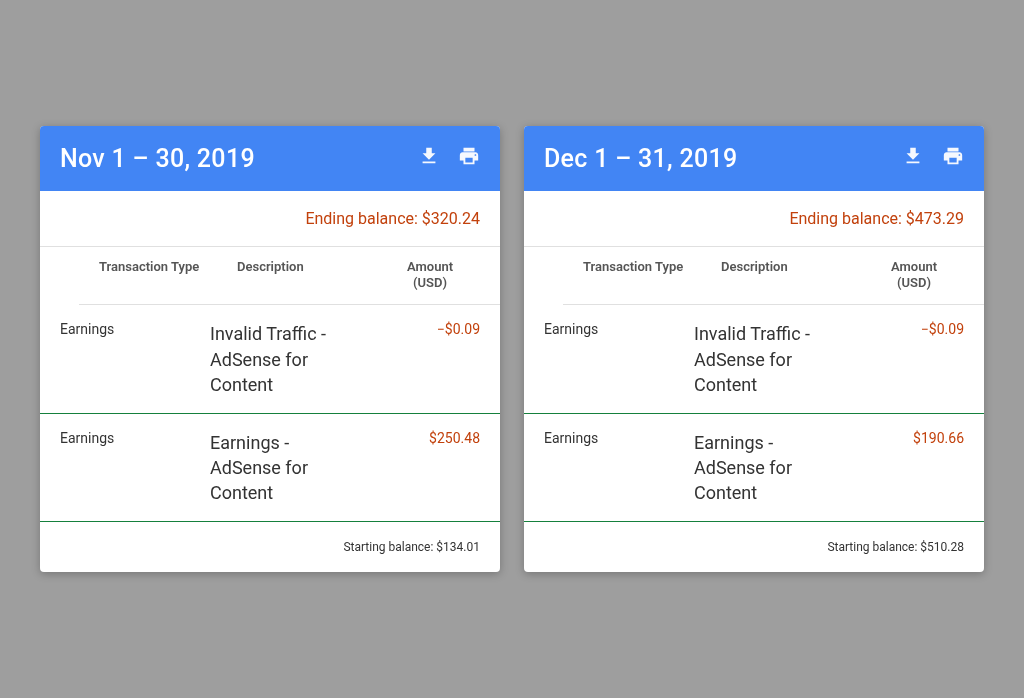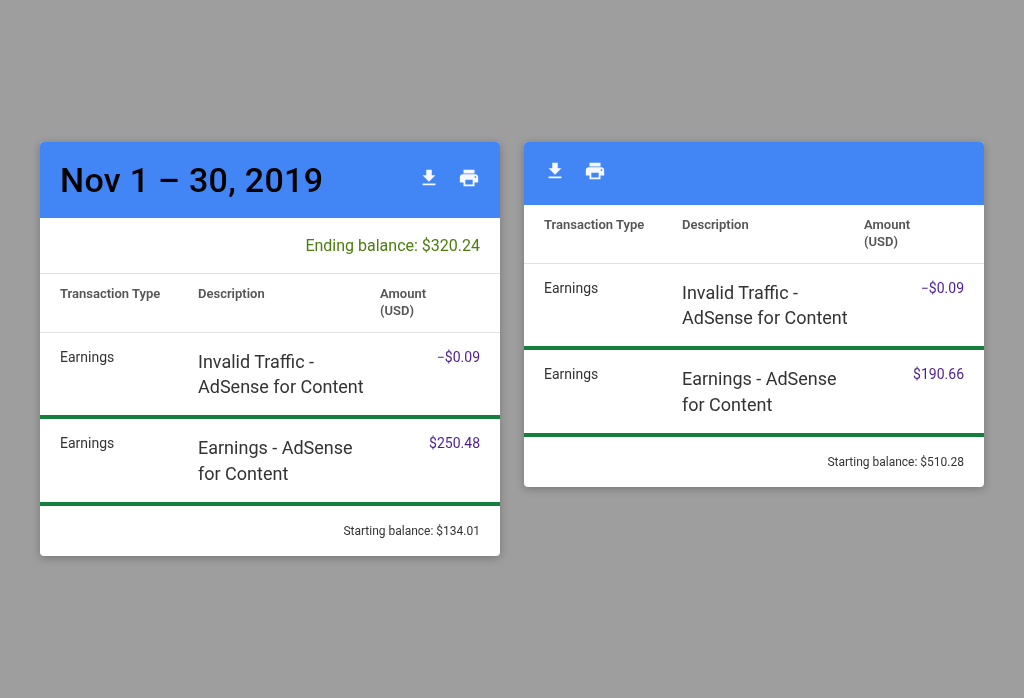--- a/index.html
+++ b/index.html
@@ -30,22 +30,22 @@
 
     .card-header {
       background-color: #4285f4;
       padding: 18px 20px;
       display: flex;
       align-items: center;
       justify-content: space-between;
     }
 
     .card-header-title {
-      color: #000000;
-      font-size: 34px;
+      color: #ffffff;
+      font-size: 25px;
       font-weight: 500;
       letter-spacing: 0.3px;
     }
 
     .header-icons {
       display: flex;
       gap: 18px;
       align-items: center;
     }
 
@@ -53,66 +53,67 @@
       color: #fff;
       font-size: 22px;
       cursor: pointer;
       opacity: 0.95;
     }
 
     .ending-balance-row {
       padding: 18px 20px;
       text-align: right;
       font-size: 16px;
-      color: #4d7c0f;
+      color: #c2410c;
       border-bottom: 1px solid #e0e0e0;
     }
 
     .column-headers {
       display: grid;
       grid-template-columns: 130px 1fr 100px;
       padding: 12px 20px;
       border-bottom: 1px solid #e0e0e0;
       gap: 8px;
+      margin-left: 39px;
     }
 
     .col-header {
       font-size: 13px;
       font-weight: 600;
       color: #555;
       line-height: 1.3;
     }
 
     .col-header.amount {
-      text-align: left;
+      text-align: center;
     }
 
     .transaction-row {
       display: grid;
       grid-template-columns: 130px 1fr 100px;
       padding: 16px 20px;
-      border-bottom: 4px solid #15803d;
-      gap: 8px;
+      border-bottom: 1px solid #15803d;
+      gap: 20px;
       align-items: start;
     }
 
     .transaction-type {
       font-size: 14px;
       color: #333;
     }
 
     .transaction-description {
       font-size: 18px;
       color: #333;
       line-height: 1.4;
     }
 
     .transaction-amount {
       font-size: 14px;
-      color: #4c1d95;
+      color: #c2410c;
       text-align: right;
     }
 
     .starting-balance-row {
       padding: 18px 20px;
       text-align: right;
       font-size: 12px;
       color: #333;
     }
   </style>
@@ -145,29 +146,31 @@
       </div>
       <div class="transaction-row">
         <div class="transaction-type">Earnings</div>
         <div class="transaction-description">Earnings - AdSense for Content</div>
         <div class="transaction-amount">$250.48</div>
       </div>
       <div class="starting-balance-row">Starting balance: $134.01</div>
     </div>
     <div class="statement-card">
       <div class="card-header">
+        <span class="card-header-title">Dec 1 – 31, 2019</span>
         <div class="header-icons">
           <span class="header-icon"><svg xmlns="http://www.w3.org/2000/svg" width="22" height="22" viewBox="0 0 24 24" fill="white">
               <path d="M19 9h-4V3H9v6H5l7 7 7-7zm-14 9v2h14v-2H5z"></path>
             </svg></span>
           <span class="header-icon"><svg xmlns="http://www.w3.org/2000/svg" width="22" height="22" viewBox="0 0 24 24" fill="white">
               <path d="M19 8H5c-1.66 0-3 1.34-3 3v6h4v4h12v-4h4v-6c0-1.66-1.34-3-3-3zm-3 11H8v-5h8v5zm3-7c-.55 0-1-.45-1-1s.45-1 1-1 1 .45 1 1-.45 1-1 1zm-1-9H6v4h12V3z"></path>
             </svg></span>
         </div>
       </div>
+      <div class="ending-balance-row">Ending balance: $473.29</div>
       <div class="column-headers">
         <div class="col-header">Transaction Type</div>
         <div class="col-header">Description</div>
         <div class="col-header amount">Amount<br>(USD)</div>
       </div>
       <div class="transaction-row">
         <div class="transaction-type">Earnings</div>
         <div class="transaction-description">Invalid Traffic - AdSense for Content</div>
         <div class="transaction-amount">−$0.09</div>
       </div>

